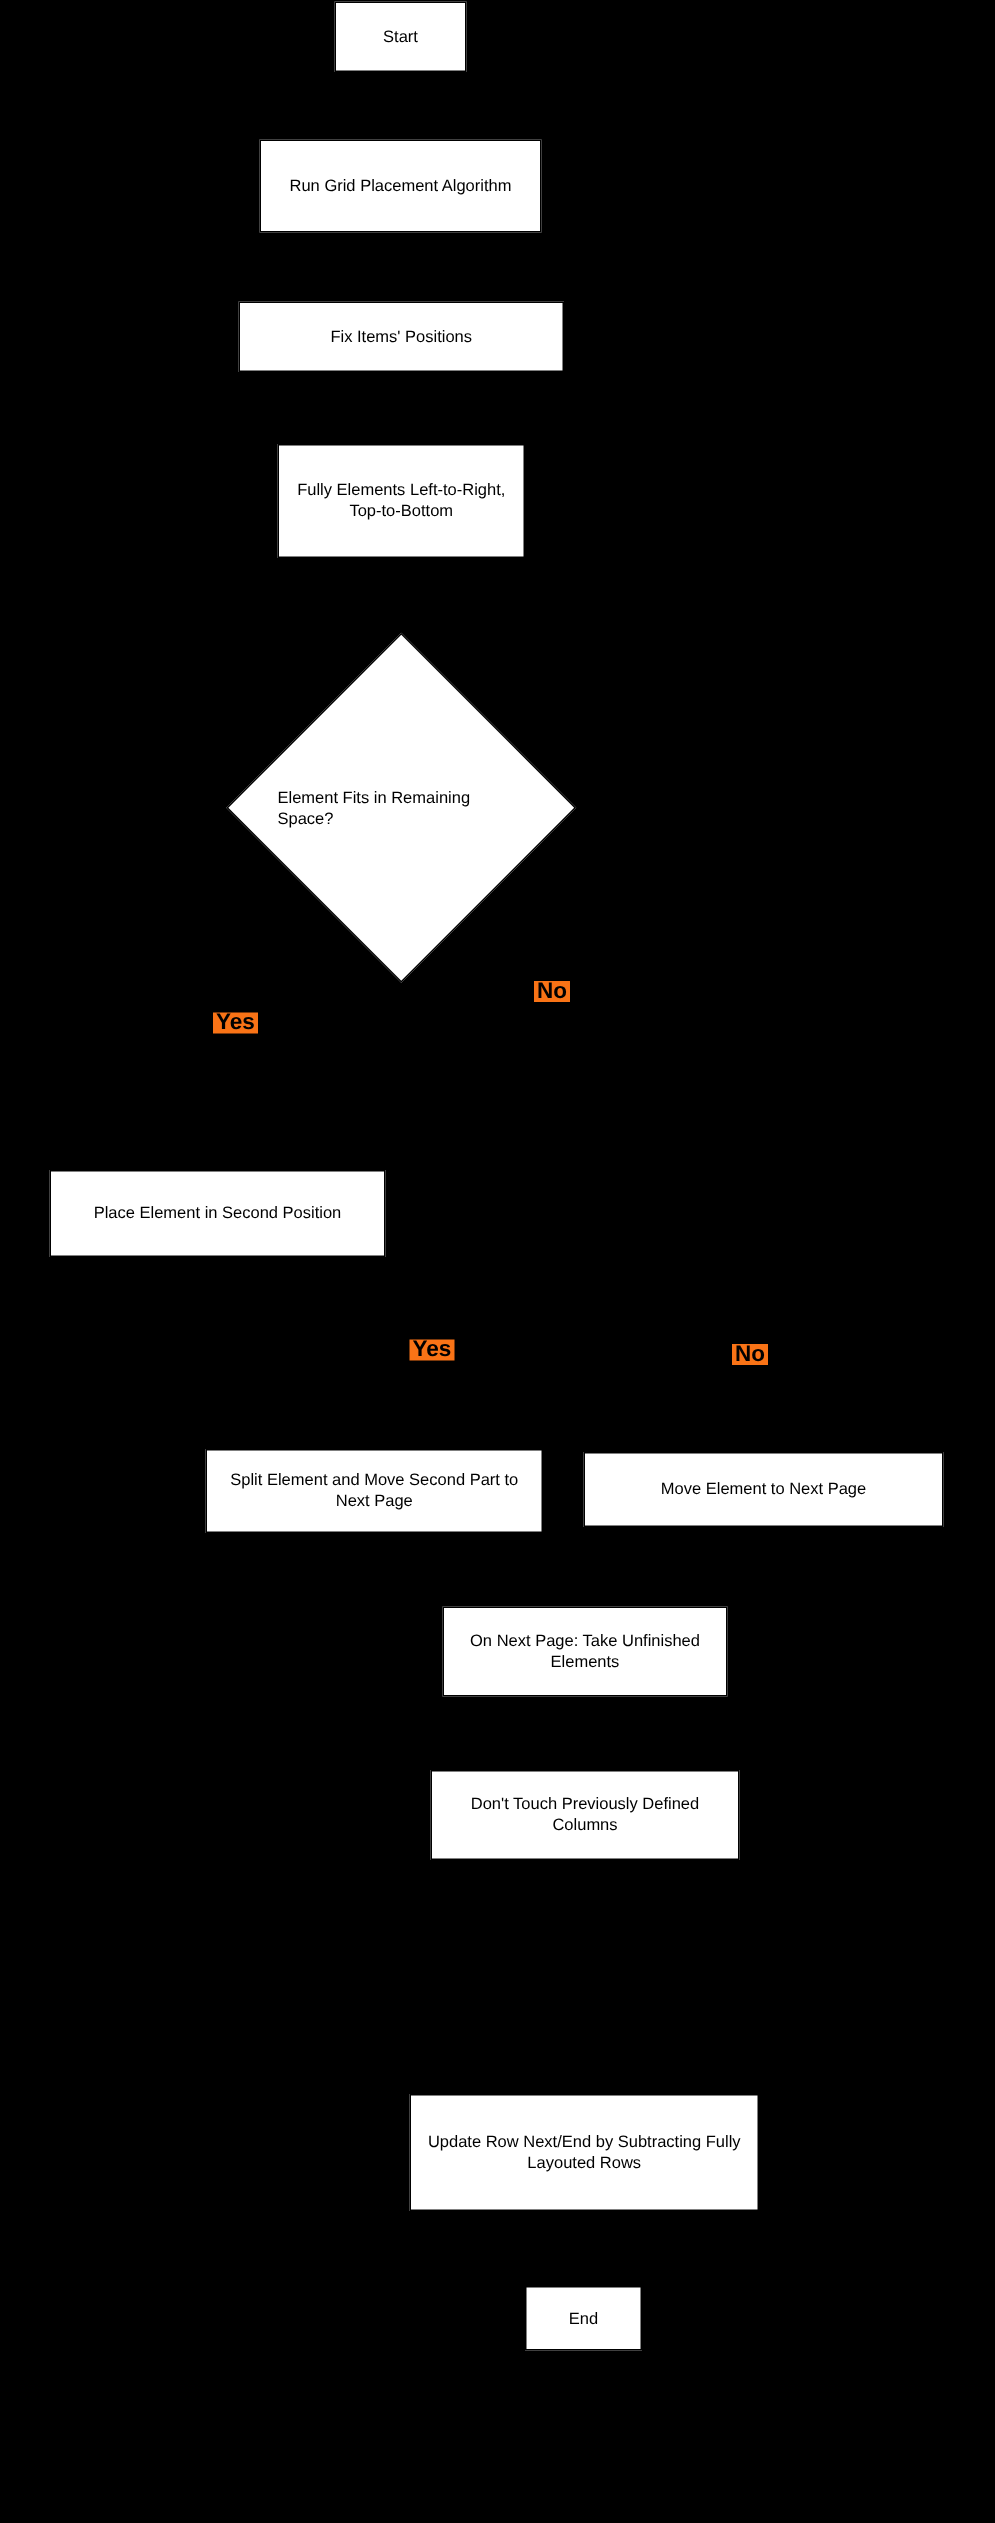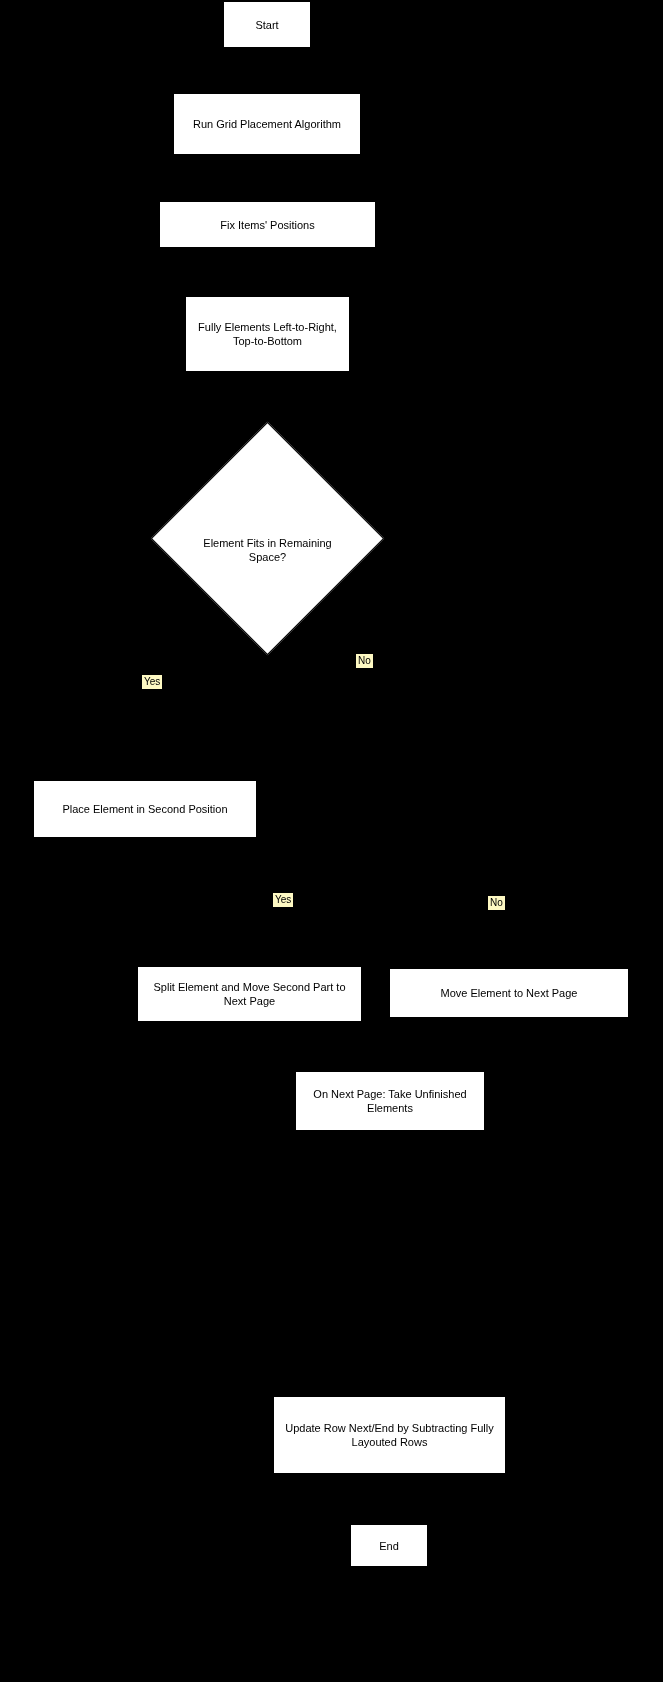--- a/index.html
+++ b/index.html
@@ -48,41 +48,42 @@
     width: 100%;
     height: 100%;
     background: #ffffff;
     transform: rotate(45deg);
     border: 1px solid #000000;
     box-sizing: border-box;
   }
   .diamond-label {
     position: absolute;
     left: 0;
-    top: 11px;
+    top: 0;
     width: 100%;
     height: 100%;
     display: flex;
     align-items: center;
     justify-content: center;
-    text-align: center;
+    text-align: left;
     font-size: 11px;
     line-height: 14px;
     color: #000000;
     z-index: 2;
   }
   .edge-label {
     position: absolute;
-    background: #fef9c3;
+    background: #f97316;
     color: #000000;
-    font-size: 10px;
+    font-size: 15px;
     line-height: 12px;
     padding: 1px 2px;
     white-space: nowrap;
     z-index: 3;
+    font-weight: bold;
   }
   svg.links {
     position: absolute;
     left: 0;
     top: 0;
     width: 663px;
     height: 1682px;
     pointer-events: none;
   }
 </style>
@@ -157,20 +158,23 @@
   </div>
 
   <div class="node box" style="left:357px; top:968px; width:240px; height:50px;">
     <span>Move Element to Next Page</span>
   </div>
 
   <div class="node box" style="left:263px; top:1071px; width:190px; height:60px;">
     <span>On Next Page: Take Unfinished Elements</span>
   </div>
 
+  <div class="node box" style="left:255px; top:1180px; width:206px; height:60px;">
+    <span>Don't Touch Previously Defined Columns</span>
+  </div>
 
 
   <div class="node box" style="left:241px; top:1396px; width:233px; height:78px;">
     <span>Update Row Next/End by Subtracting Fully Layouted Rows</span>
   </div>
 
   <div class="node box" style="left:318px; top:1524px; width:78px; height:43px;">
     <span>End</span>
   </div>
 

